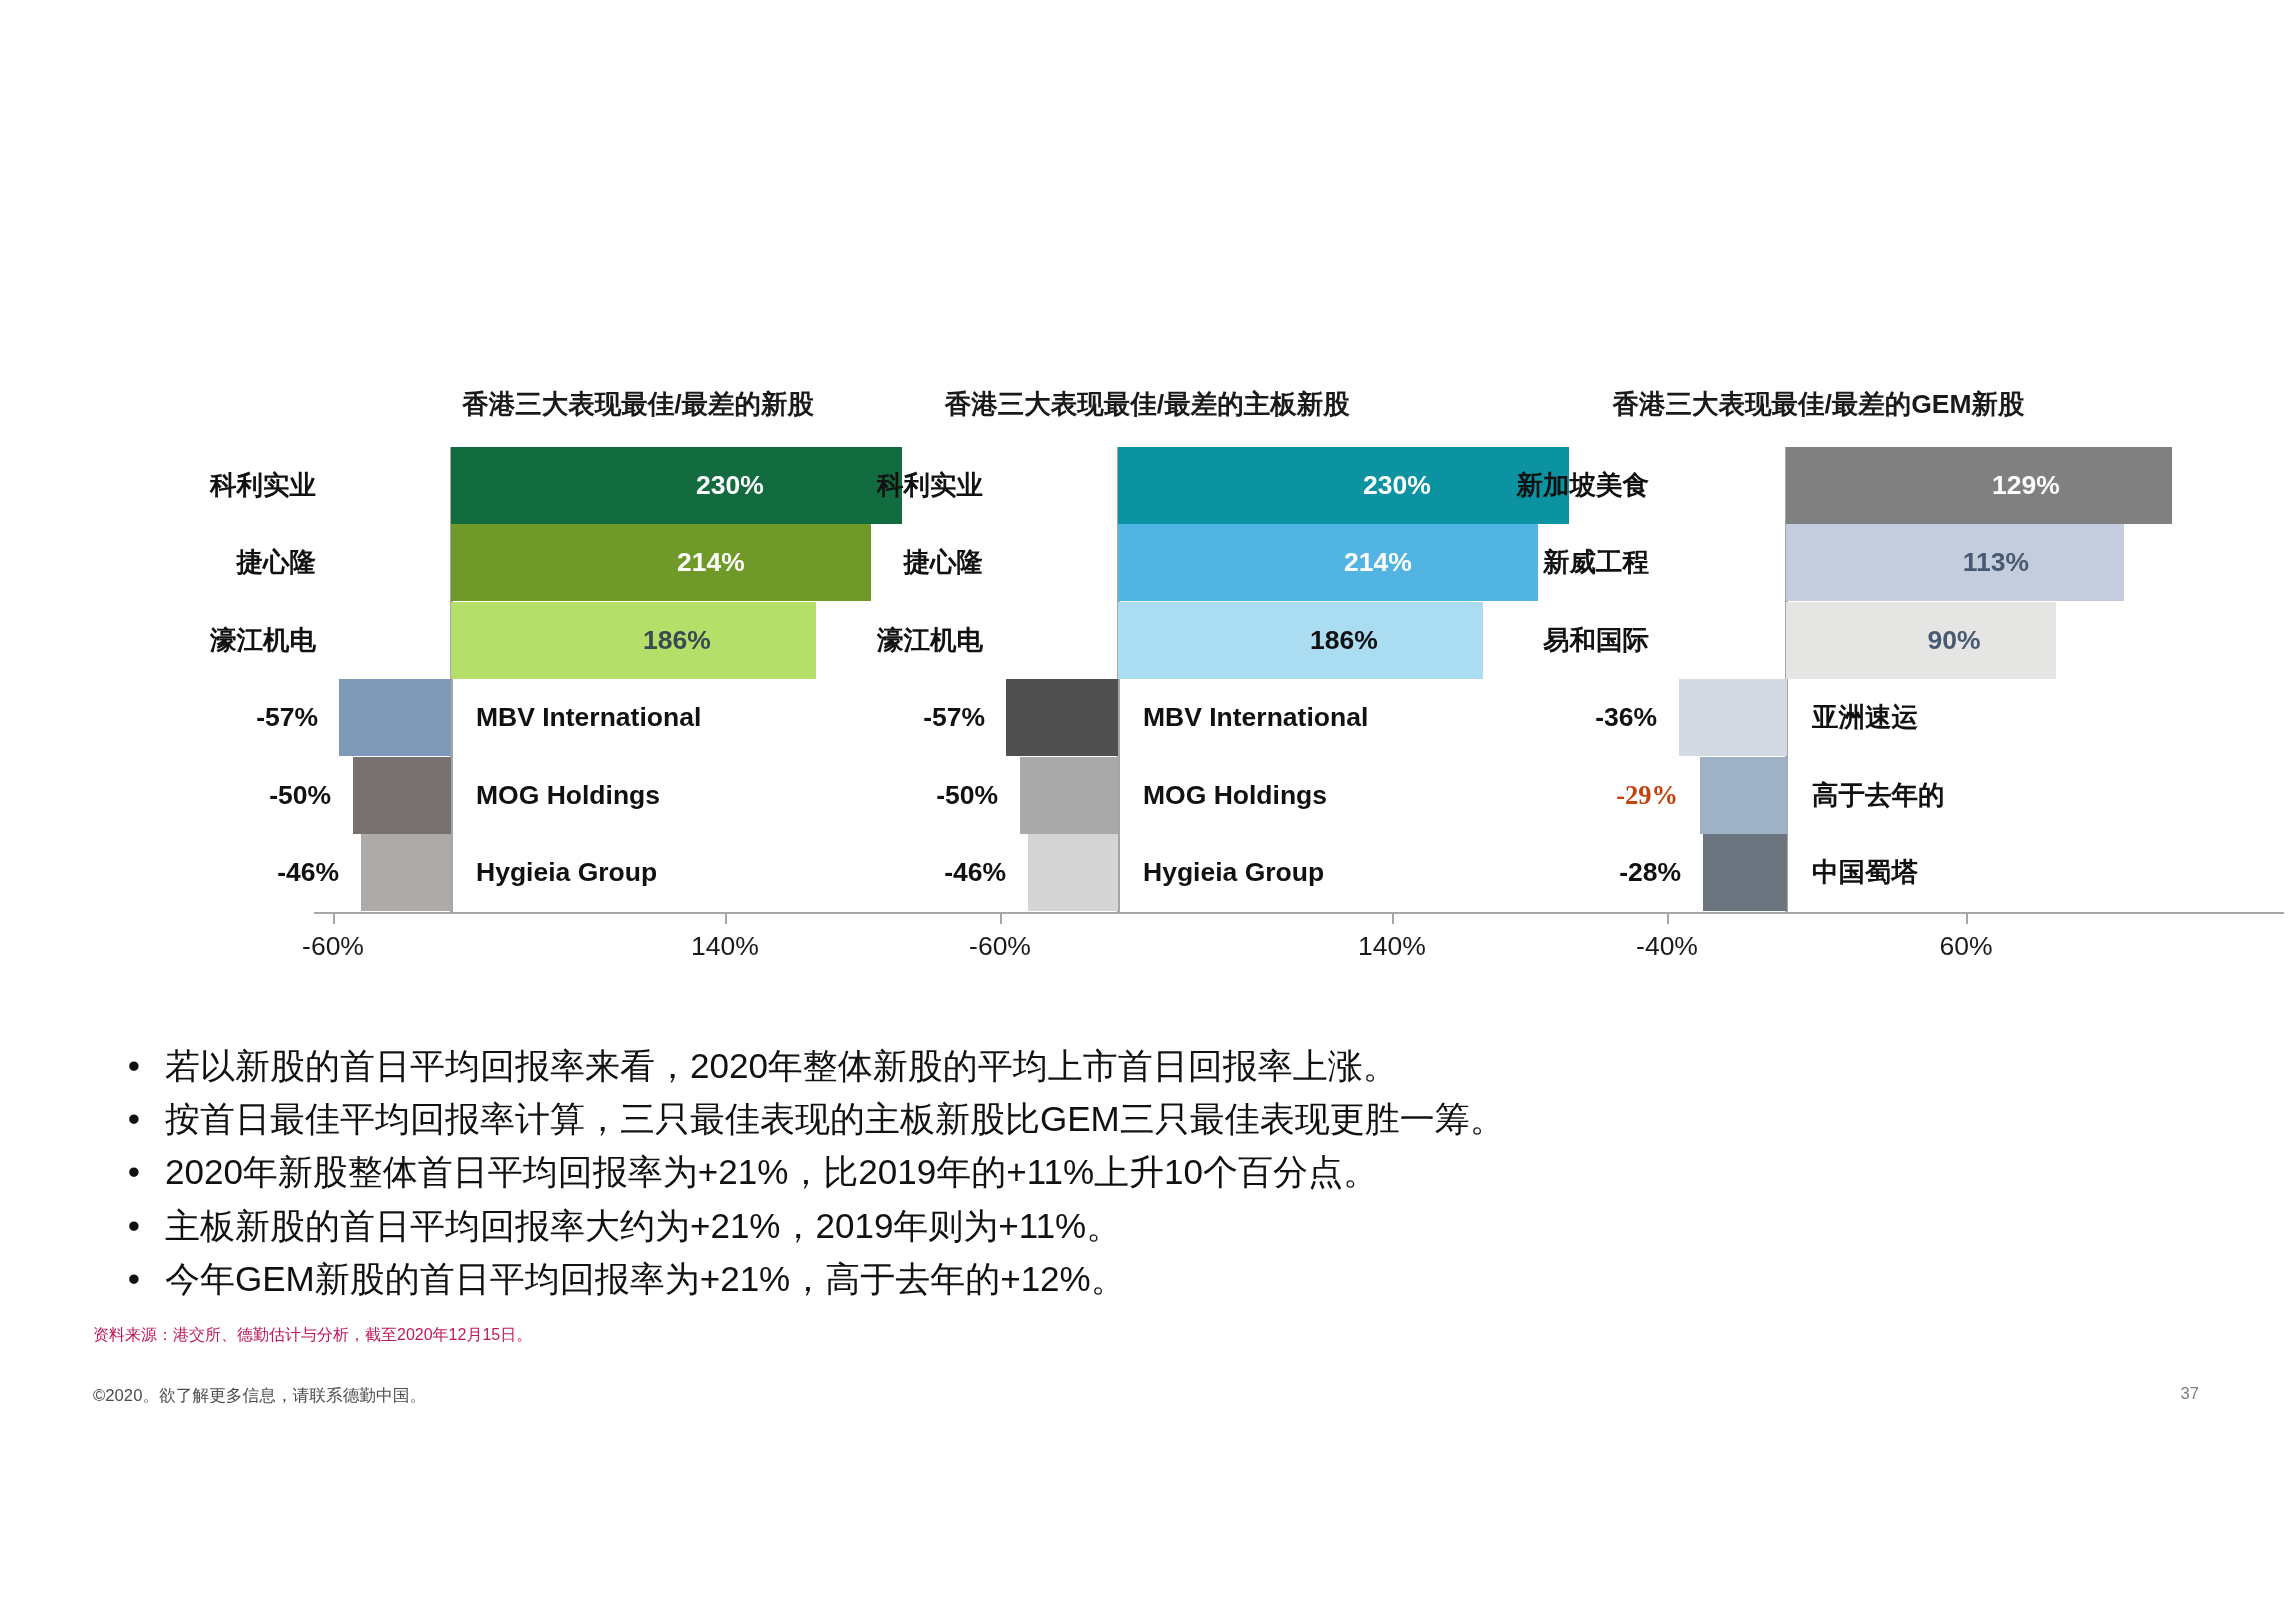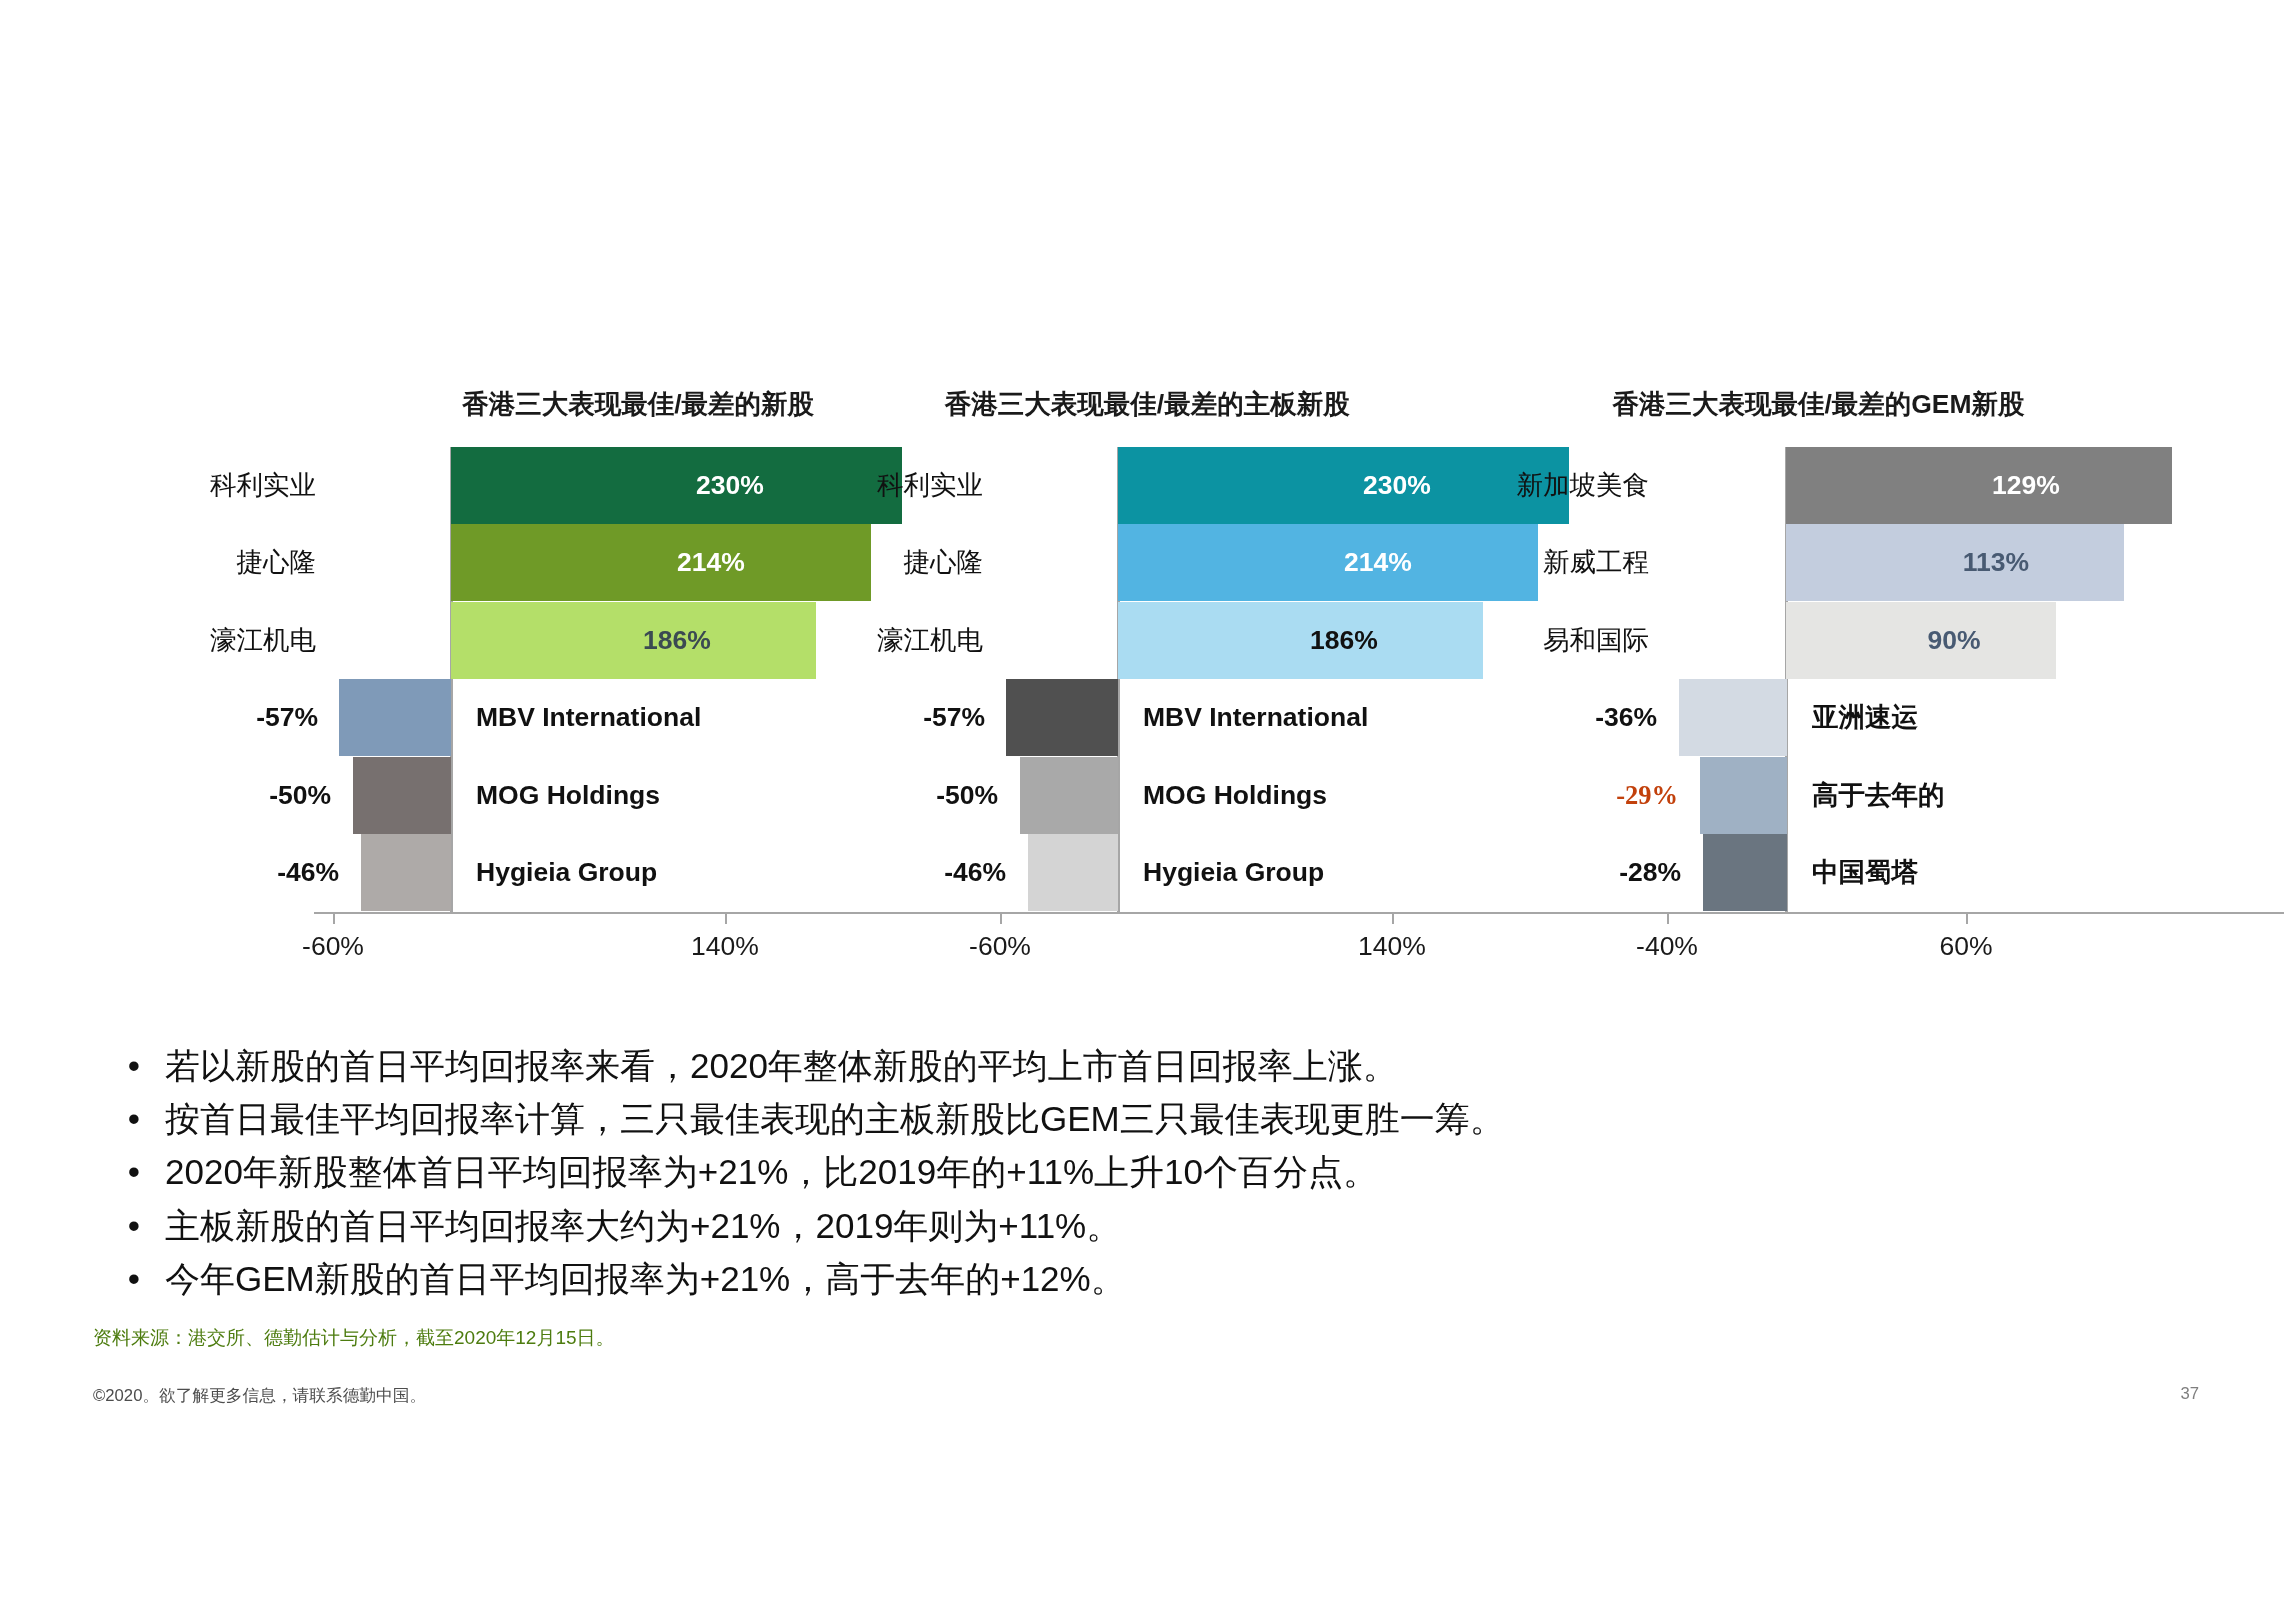--- a/index.html
+++ b/index.html
@@ -34,21 +34,21 @@
   }
   .plot{position:relative;margin-top:27.4px;}
   .row{position:relative;width:100%;}
   .bar{position:absolute;top:0;height:100%;}
   .bar-val{
     position:absolute;top:50%;transform:translateY(-50%);
     font-size:26.5px;font-weight:bold;white-space:nowrap;
   }
   .cat-left{
     position:absolute;top:50%;transform:translateY(-50%);
-    font-size:26.5px;font-weight:normal;color:#111;white-space:nowrap;
+    font-size:26.5px;font-weight:bold;color:#111;white-space:nowrap;
     text-align:right;
   }
   .name-right{
     position:absolute;top:50%;transform:translateY(-50%);
     font-size:26.5px;font-weight:bold;color:#111;white-space:nowrap;
   }
   .axis-line{
     position:absolute;left:0;right:0;height:2px;background:#a6a6a6;
   }
   .tick{position:absolute;width:2px;height:10.8px;background:#a6a6a6;top:0;}
@@ -64,21 +64,21 @@
     position:relative;padding-left:49px;
     font-size:35px;line-height:1.52;color:#111;white-space:nowrap;
   }
   .bullet .dot{
     position:absolute;left:11.8px;top:0;font-size:35px;line-height:1.52;
   }
 
   
   #source{
     position:absolute;left:93px;top:1325px;
-    font-size:19px;color:#4d7c0f;white-space:nowrap;
+    font-size:16px;color:#be185d;white-space:nowrap;
   }
   #copyright{
     position:absolute;left:93px;top:1384px;
     font-size:16.7px;color:#4d4d4d;white-space:nowrap;
   }
   #page-number{
     position:absolute;right:93px;top:1384px;
     font-size:16.7px;color:#7f7f7f;
   }
 </style>

